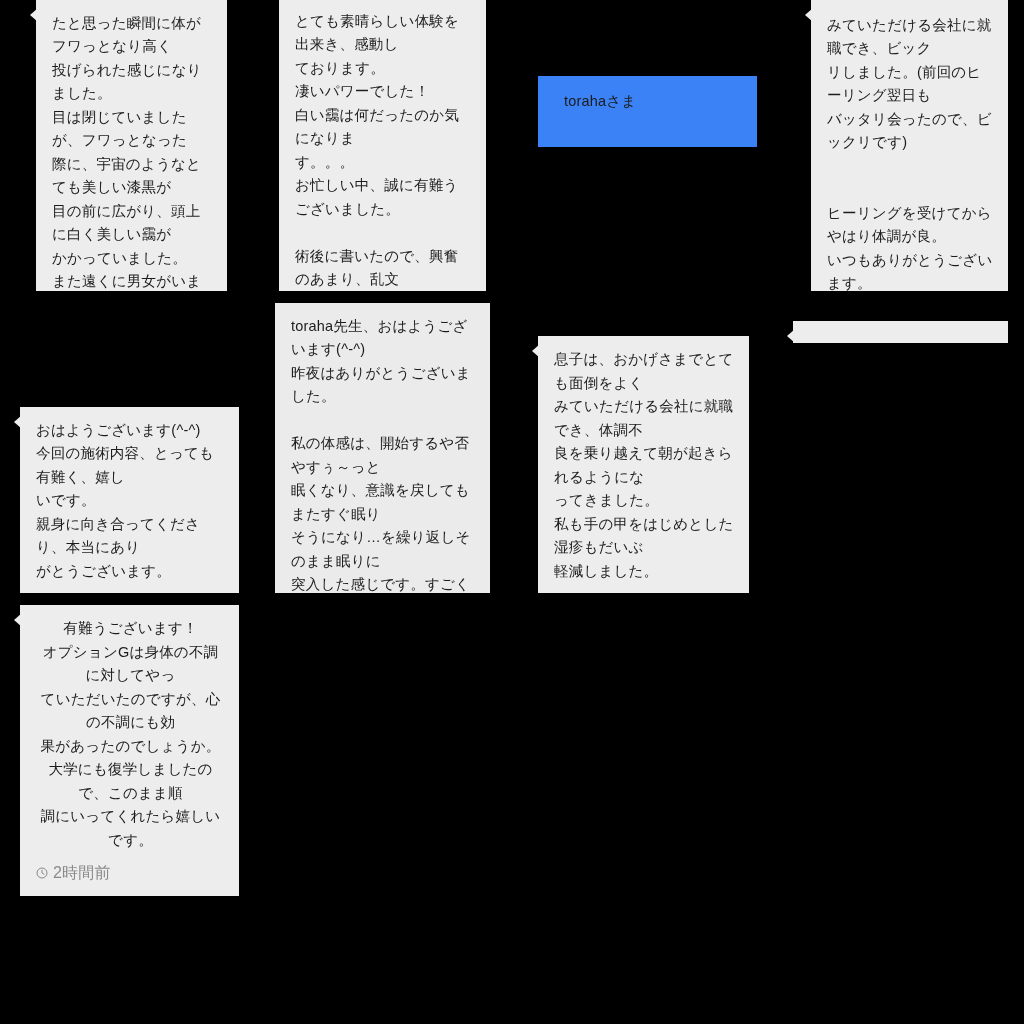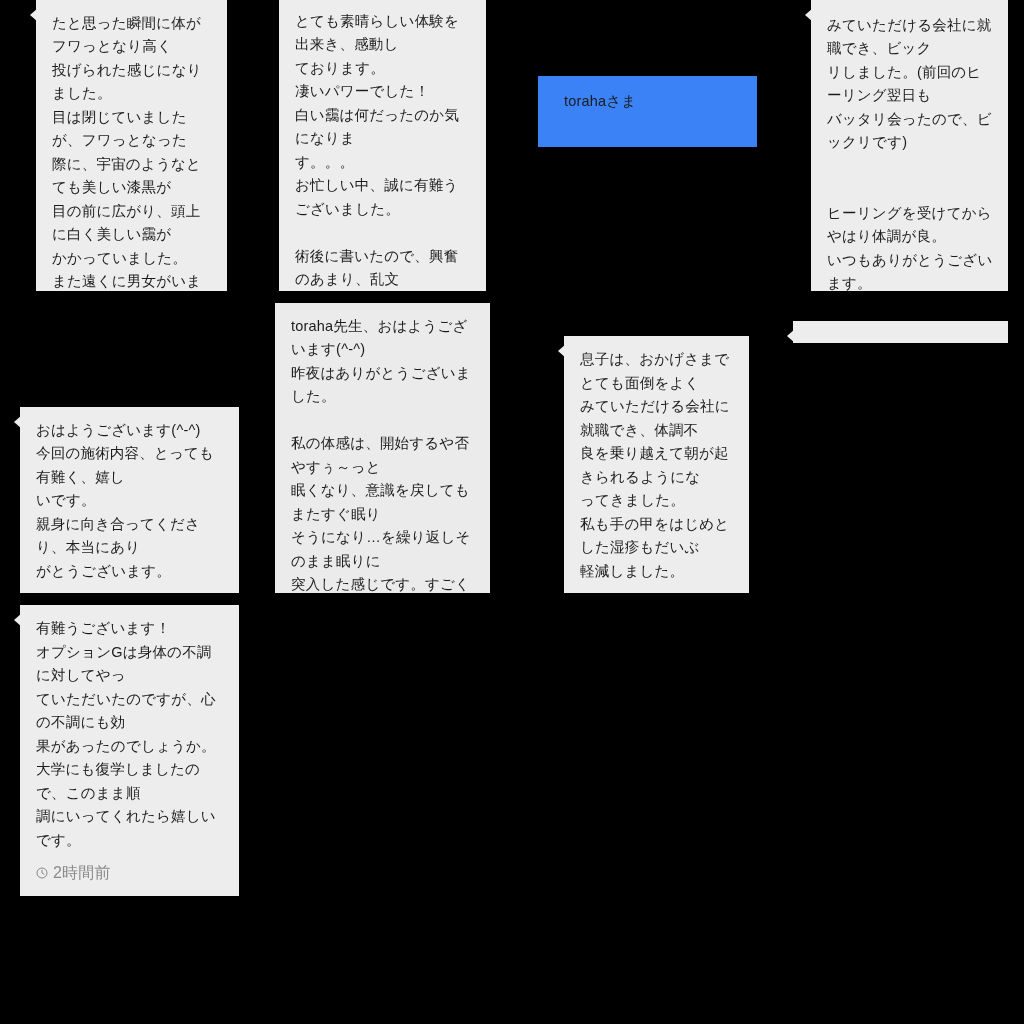--- a/index.html
+++ b/index.html
@@ -94,27 +94,27 @@
   .c4 .spacer-top { height: 42px; }
   .c4 .bubble { margin: 0 8px 0 26px; padding-top: 14px; }
 
   .c5 .spacer-top { height: 30px; }
   .c5 .bubble { margin: 0 8px 0 8px; padding-top: 12px; }
 
   .c6 .spacer-top { height: 110px; }
   .c6 .bubble { margin: 0 0 0 12px; padding-top: 12px; }
 
   .c7 .spacer-top { height: 100px; }
-  .c7 .bubble { margin: 0 8px 0 38px; padding-top: 12px; }
+  .c7 .bubble { margin: 0 8px 0 12px; padding-top: 12px; }
 
   .c8 .spacer-top { height: 18px; }
   .c8 .bubble { margin: 0 8px 0 8px; padding-top: 12px; }
 
   .c9 .spacer-top { height: 70px; }
-  .c9 .bubble { margin: 0 0 0 12px; padding-top: 12px; }
+  .c9 .bubble { margin: 0 0 0 12px; padding-top: 12px; text-align: center; }
 </style>
 </head>
 <body>
 
 <div class="grid">
 
   <div class="cell c1">
     <div class="spacer-top"></div>
     <div class="bubble tail">
       <p>たと思った瞬間に体がフワっとなり高く

